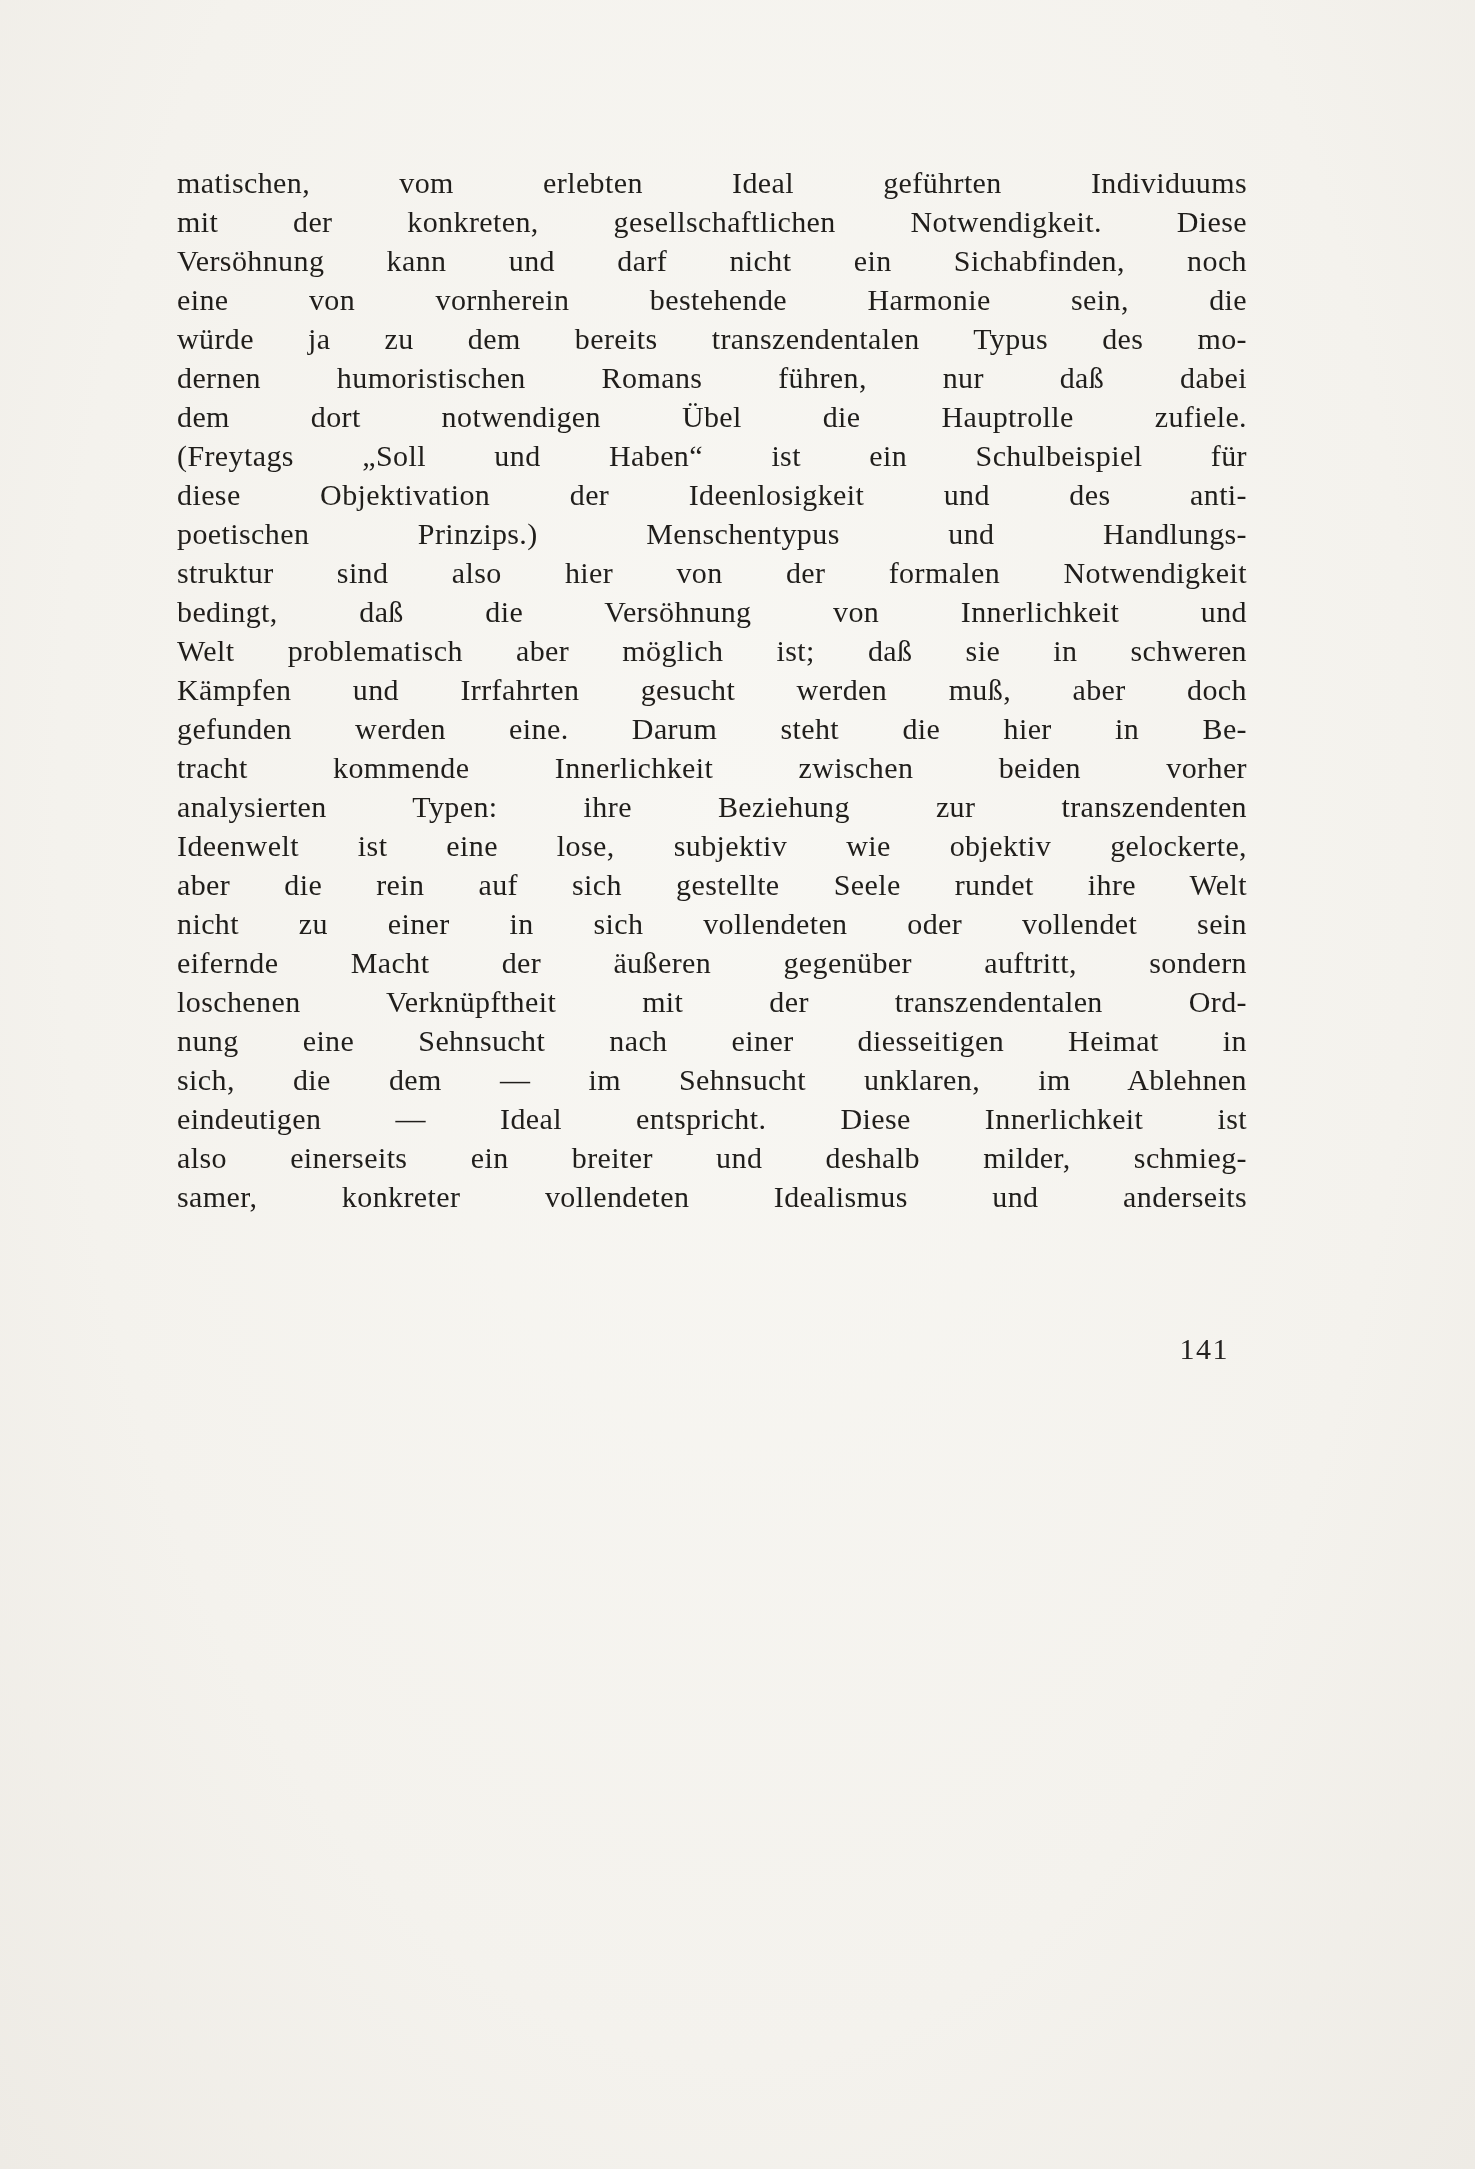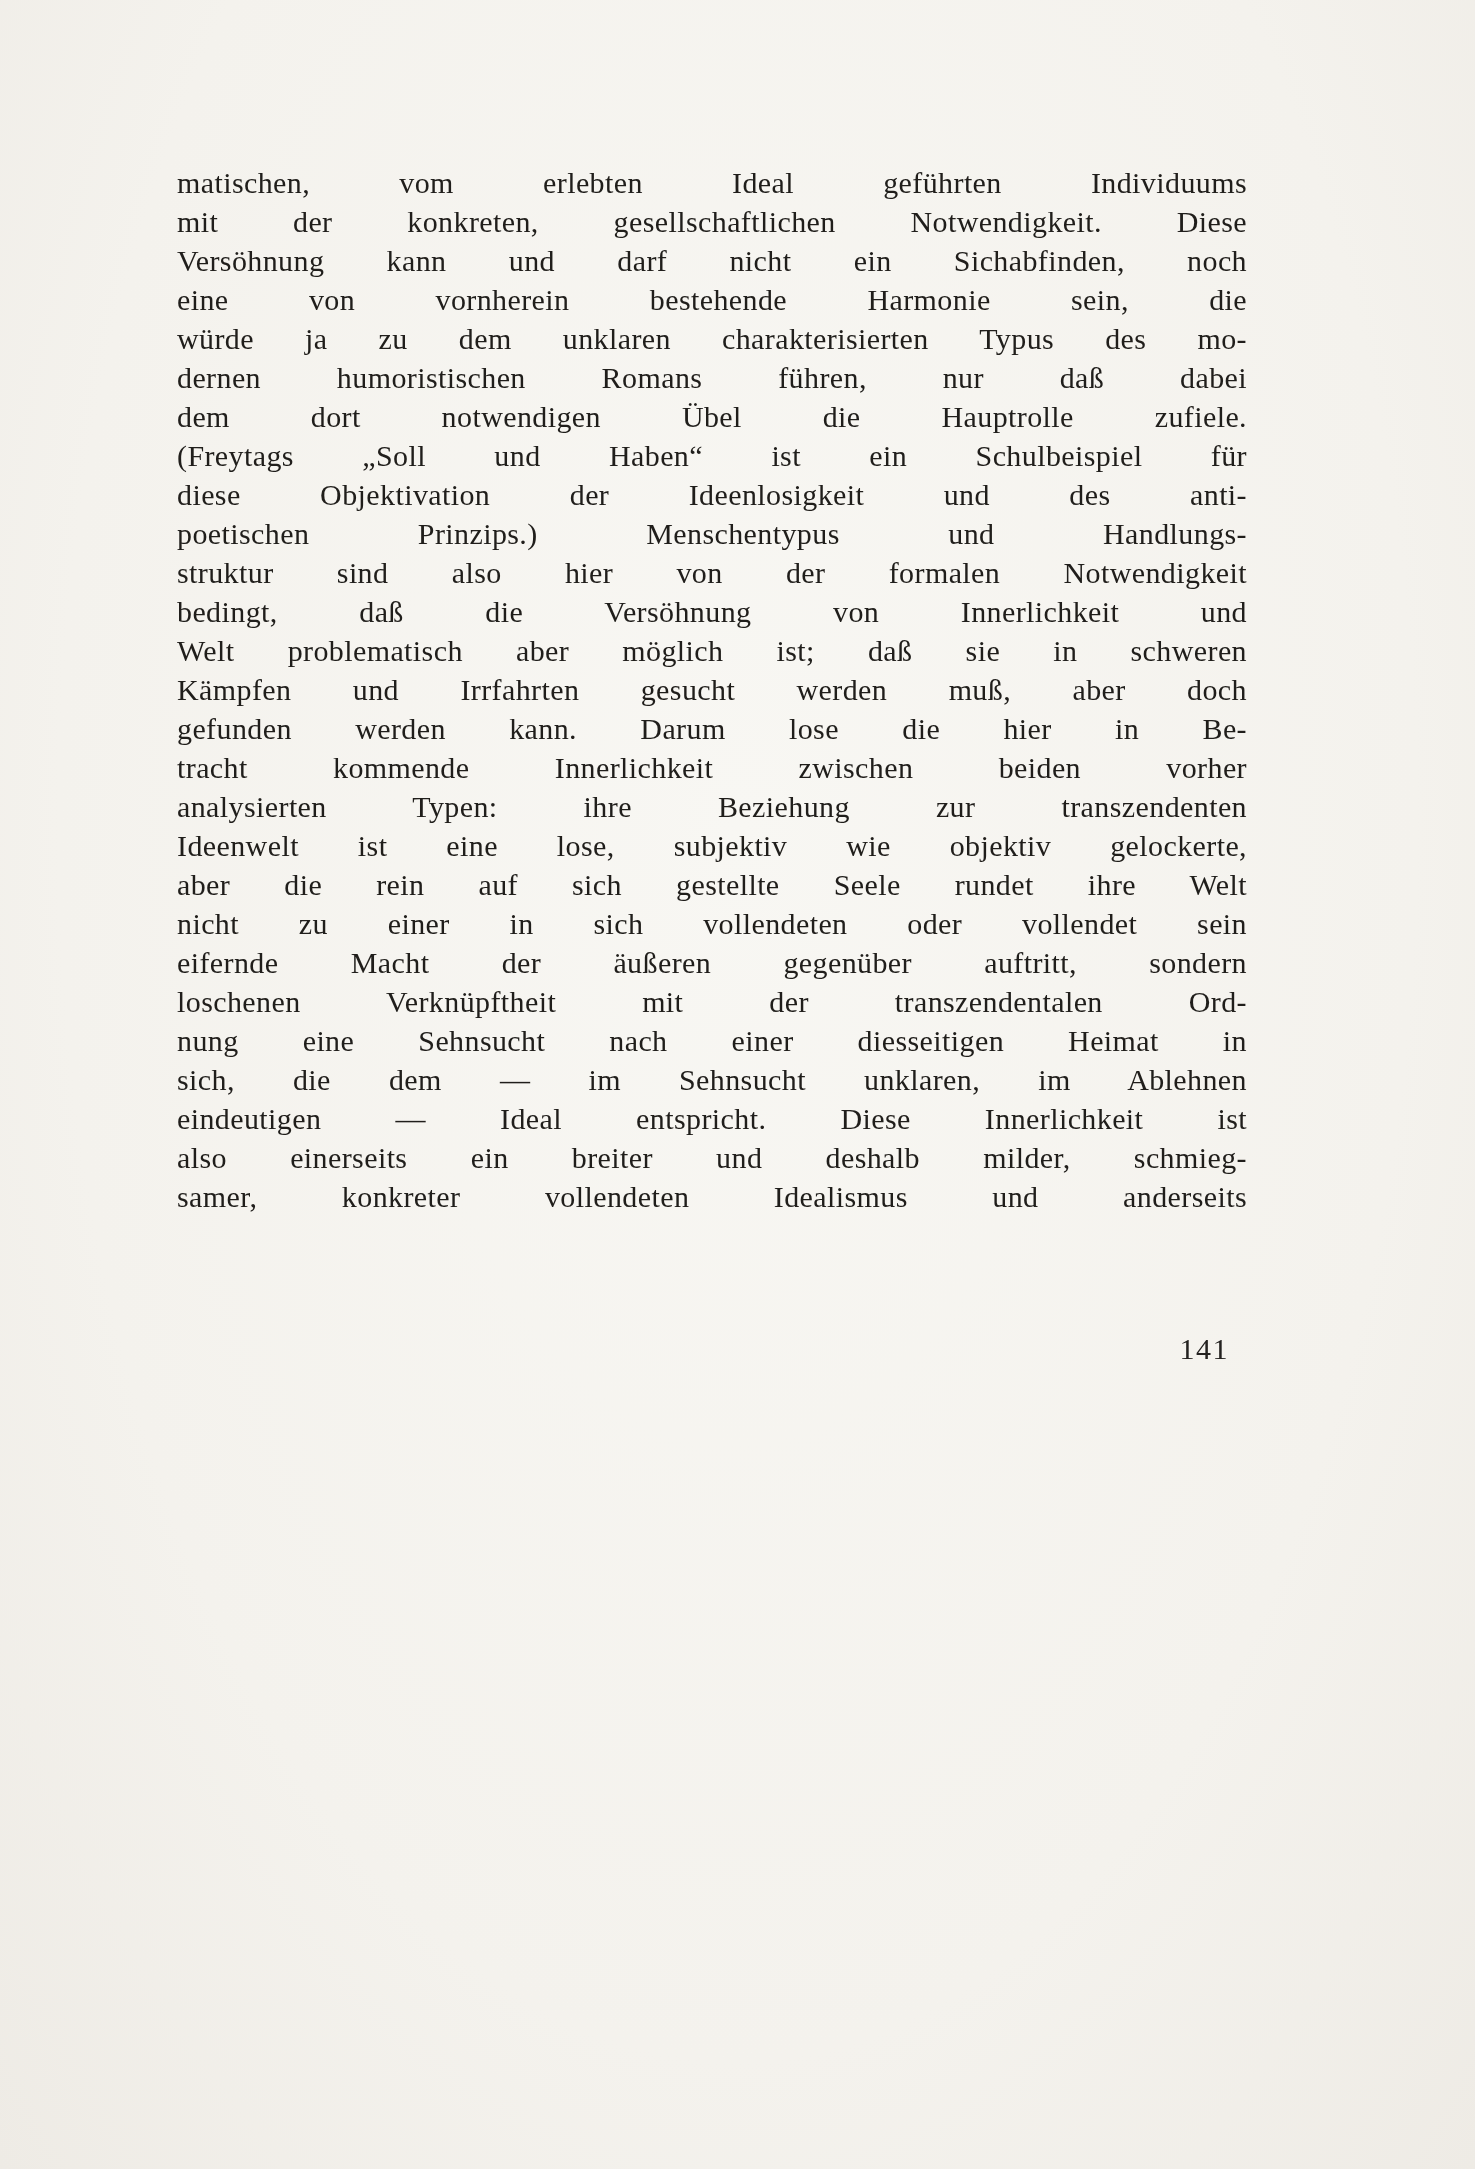--- a/index.html
+++ b/index.html
@@ -53,31 +53,31 @@
 </style>
 </head>
 <body>
 
 <div class="page">
   <div class="text-block" id="lines-container">
       <div class="line">matischen, vom erlebten Ideal geführten Individuums</div>
       <div class="line">mit der konkreten, gesellschaftlichen Notwendigkeit. Diese</div>
       <div class="line">Versöhnung kann und darf nicht ein Sichabfinden, noch</div>
       <div class="line">eine von vornherein bestehende Harmonie sein, die</div>
-      <div class="line">würde ja zu dem unklaren charakterisierten Typus des mo-</div>
+      <div class="line">würde ja zu dem bereits transzendentalen Typus des mo-</div>
       <div class="line">dernen humoristischen Romans führen, nur daß dabei</div>
       <div class="line">dem dort notwendigen Übel die Hauptrolle zufiele.</div>
       <div class="line">(Freytags „Soll und Haben“ ist ein Schulbeispiel für</div>
       <div class="line">diese Objektivation der Ideenlosigkeit und des anti-</div>
       <div class="line">poetischen Prinzips.) Menschentypus und Handlungs-</div>
       <div class="line">struktur sind also hier von der formalen Notwendigkeit</div>
       <div class="line">bedingt, daß die Versöhnung von Innerlichkeit und</div>
       <div class="line">Welt problematisch aber möglich ist; daß sie in schweren</div>
       <div class="line">Kämpfen und Irrfahrten gesucht werden muß, aber doch</div>
-      <div class="line">gefunden werden kann. Darum lose die hier in Be-</div>
+      <div class="line">gefunden werden eine. Darum steht die hier in Be-</div>
       <div class="line">tracht kommende Innerlichkeit zwischen beiden vorher</div>
       <div class="line">analysierten Typen: ihre Beziehung zur transzendenten</div>
       <div class="line">Ideenwelt ist eine lose, subjektiv wie objektiv gelockerte,</div>
       <div class="line">aber die rein auf sich gestellte Seele rundet ihre Welt</div>
       <div class="line">nicht zu einer in sich vollendeten oder vollendet sein</div>
       <div class="line">eifernde Macht der äußeren gegenüber auftritt, sondern</div>
       <div class="line">loschenen Verknüpftheit mit der transzendentalen Ord-</div>
       <div class="line">nung eine Sehnsucht nach einer diesseitigen Heimat in</div>
       <div class="line">sich, die dem — im Sehnsucht unklaren, im Ablehnen</div>
       <div class="line">eindeutigen — Ideal entspricht. Diese Innerlichkeit ist</div>

